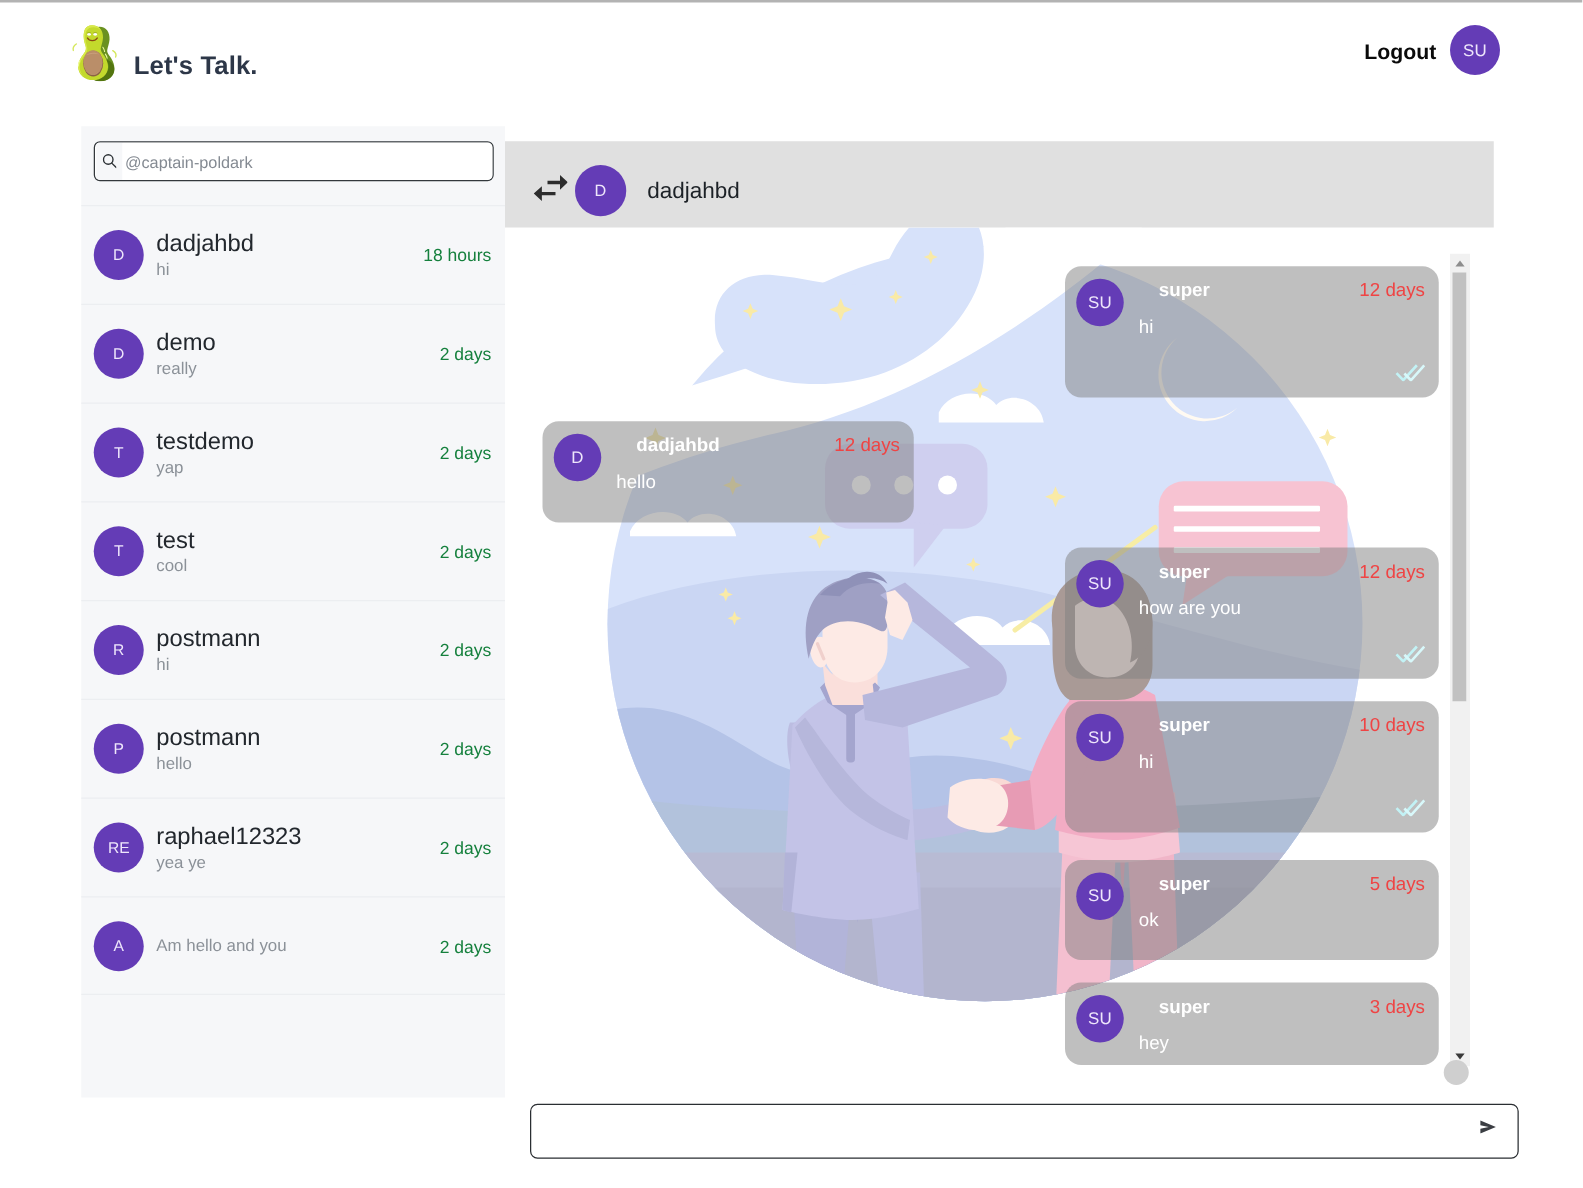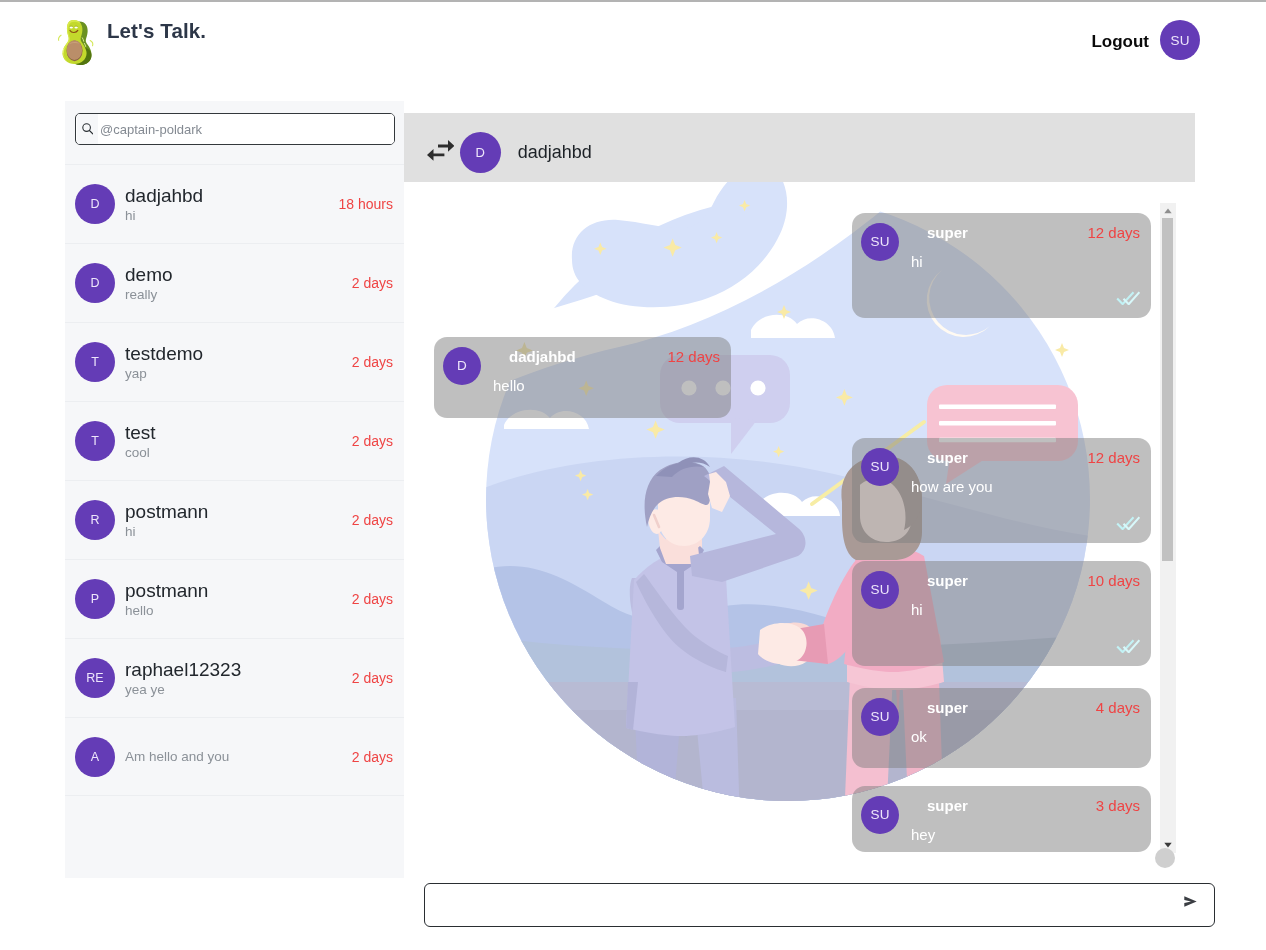--- a/index.html
+++ b/index.html
@@ -8,21 +8,21 @@
   body{
     width:1266px;height:950px;overflow:hidden;
     font-family:"Liberation Sans",sans-serif;
     background:#ffffff;
     position:relative;
   }
   .topline{position:absolute;left:0;top:0;width:1266px;height:2px;background:#b3b3b3;}
 
   
   .appheader{position:absolute;left:0;top:2px;width:1266px;height:80px;}
-  .brand{position:absolute;left:56px;top:17px;display:flex;align-items:flex-start;gap:12px;}
+  .brand{position:absolute;left:56px;top:17px;display:flex;align-items:flex-end;gap:12px;}
   .brand-logo{width:39px;height:46px;flex:0 0 auto;display:block;}
   .brand-title{font-size:20.5px;font-weight:bold;color:#2d3748;letter-spacing:0.1px;}
   .hdr-right{position:absolute;right:66px;top:18px;display:flex;align-items:center;gap:11px;}
   .logout{font-size:17px;font-weight:bold;color:#0a0a0a;cursor:pointer;position:relative;top:2px;margin-left:20px;}
   .avatar-su{width:40px;height:40px;border-radius:50%;background:#643cb6;color:#eee6fb;
     display:flex;align-items:center;justify-content:center;font-size:13.5px;letter-spacing:.2px;}
 
   
   .sidebar{position:absolute;left:65px;top:101px;width:339px;height:777px;background:#f6f7f9;}
   .searchwrap{position:absolute;left:10px;top:12px;width:320px;height:32px;
@@ -33,21 +33,21 @@
   .searchinput::placeholder{color:#848a92;}
 
   .chatlist{position:absolute;left:0;top:63px;width:339px;}
   .chatitem{position:relative;height:79px;display:flex;align-items:center;padding:0 11px 0 10px;
     border-top:1px solid #eceef1;cursor:pointer;}
   .ci-av{width:40px;height:40px;border-radius:50%;background:#643cb6;color:#eee6fb;flex:0 0 auto;
     display:flex;align-items:center;justify-content:center;font-size:12.5px;}
   .ci-mid{flex:1;margin-left:10px;display:flex;flex-direction:column;justify-content:center;}
   .ci-name{font-size:19px;color:#22272d;line-height:23px;}
   .ci-msg{font-size:13.5px;color:#8b9198;line-height:17px;}
-  .ci-time{font-size:14px;color:#ef4444;flex:0 0 auto;}
+  .ci-time{font-size:14px;color:#15803d;flex:0 0 auto;}
   .chatitem:last-child{border-bottom:1px solid #eceef1;}
 
   
   .chathead{position:absolute;left:404px;top:113px;width:791px;height:69px;background:#e0e0e0;
     display:flex;align-items:center;padding-left:23.5px;padding-top:10px;}
   .swapicon{width:27.3px;height:20.8px;flex:0 0 auto;cursor:pointer;display:block;position:relative;top:-2px;left:-1px;}
   .ch-av{width:41px;height:41px;border-radius:50%;background:#643cb6;color:#eee6fb;margin-left:5px;
     display:flex;align-items:center;justify-content:center;font-size:13px;flex:0 0 auto;}
   .ch-name{font-size:18px;color:#1c2126;margin-left:17px;}
 
@@ -366,21 +366,21 @@
         <span class="b-time">10 days</span>
         <span class="b-text">hi</span>
         <svg class="b-ticks" viewBox="0 0 24 14">
           <path d="M1.2 7.5 L6.6 13.1 L17.5 1.2" fill="none" stroke="#c2f2f5" stroke-width="2.1" stroke-linecap="butt"></path>
           <path d="M7.5 7.8 L12.7 13.2 L23.4 1.2" fill="none" stroke="#d8f8fa" stroke-width="2.1" stroke-linecap="butt"></path>
         </svg>
       </div>
       <div class="bubble" style="left: 448px; top: 506px; width: 299px; height: 80px;">
         <span class="b-av">SU</span>
         <span class="b-name">super</span>
-        <span class="b-time">4 days</span>
+        <span class="b-time">5 days</span>
         <span class="b-text">ok</span>
       </div>
       <div class="bubble" style="left: 448px; top: 604px; width: 299px; height: 66px;">
         <span class="b-av">SU</span>
         <span class="b-name">super</span>
         <span class="b-time">3 days</span>
         <span class="b-text">hey</span>
       </div>
     </div>
 </div>

